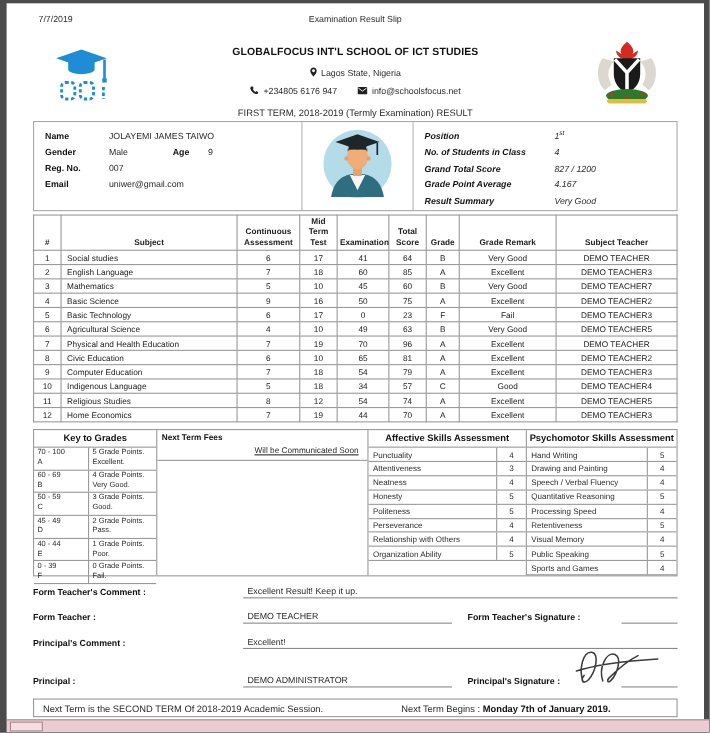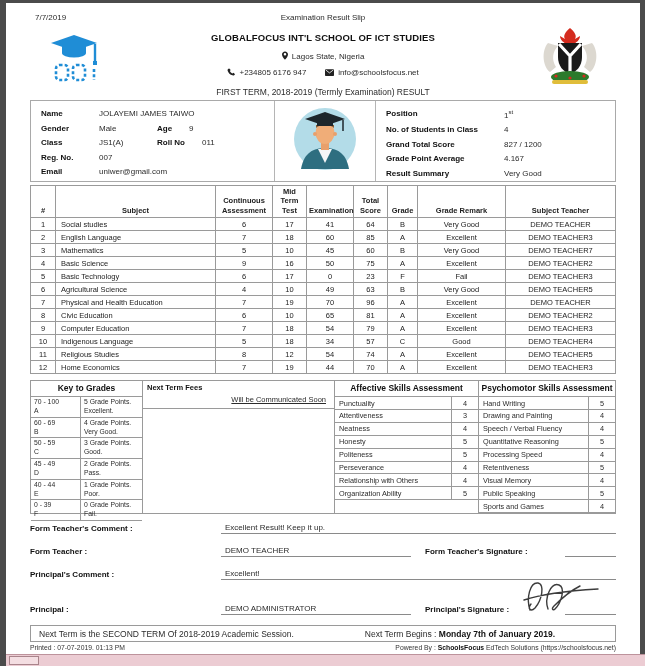--- a/index.html
+++ b/index.html
@@ -7,36 +7,36 @@
   body { font-family:"Liberation Sans", sans-serif; color:#2b2b2b; }
   .frame { position:relative; width:645px; height:666px; background:#4b4b4b; overflow:hidden; }
   .page { position:absolute; left:6px; top:3px; width:634px; height:651px; background:#fff; padding:10px 24px 0 24px; overflow:hidden; }
 
   
   .top-row { position:relative; height:13px; }
   .doc-date { position:absolute; left:5px; top:0; font-size:8px; }
   .slip-title { position:absolute; left:0; right:0; top:0; text-align:center; font-size:8px; }
 
   
-  .school-header { display:flex; margin-top:1px; height:66px; }
+  .school-header { display:flex; margin-top:11px; height:66px; }
   .logo-wrap { width:92px; display:flex; justify-content:center; align-items:flex-start; padding-top:4px; }
   .head-center { flex:1; text-align:center; }
   .crest-wrap { width:92px; display:flex; justify-content:center; align-items:flex-start; }
   .school-name { font-size:9.5px; font-weight:bold; color:#111; margin-top:5px; letter-spacing:.1px; }
   .school-loc { font-size:8px; margin-top:8px; }
   .school-contact { font-size:8px; margin-top:6px; }
   .school-contact .sep { display:inline-block; width:14px; }
   .icon-sm { display:inline-block; vertical-align:-1px; margin-right:2px; }
   .term-title { text-align:center; font-size:8.5px; margin-top:2px; }
 
   
   .student-box { display:flex; border:1px solid #a9a9a9; margin-top:7px; height:82px; }
   .s-left { width:244px; border-right:1px solid #b5b5b5; padding:8px 0 0 10px; }
   .s-mid  { width:101px; border-right:1px solid #b5b5b5; display:flex; align-items:center; justify-content:center; }
-  .s-right{ flex:1; padding:8px 0 0 10px; }
+  .s-right{ flex:1; padding:8px 0 0 10px;font-style:italic; }
   .info-row { display:flex; font-size:8px; margin-bottom:5.5px; }
   .lb { font-weight:bold; color:#111; }
   .w55 { width:58px; } .w58 { width:58px; } .w42 { width:45px; } .w30 { width:32px; }
   .s-right .lb { width:118px; }
   sup { font-size:6px; vertical-align:super; }
 
   
   table.results { border-collapse:collapse; table-layout:fixed; width:100%; margin-top:3px; }
   table.results th, table.results td { border:1px solid #9a9a9a; font-size:7.5px; padding:1px 2px; text-align:center; color:#222; }
   table.results th { font-weight:bold; vertical-align:bottom; padding-bottom:2px; line-height:1.25; }
@@ -154,26 +154,20 @@
             <span class="lb w55">Name</span>
             <span>JOLAYEMI JAMES TAIWO</span>
           </div>
         <div class="info-row">
             <span class="lb w55">Gender</span>
             <span class="w58">Male</span>
             <span class="lb w30">Age</span>
             <span>9</span>
           </div>
         <div class="info-row">
-            <span class="lb w55">Class</span>
-            <span class="w58">JS1(A)</span>
-            <span class="lb w42">Roll No</span>
-            <span>011</span>
-          </div>
-        <div class="info-row">
             <span class="lb w55">Reg. No.</span>
             <span>007</span>
           </div>
         <div class="info-row">
             <span class="lb w55">Email</span>
             <span>uniwer@gmail.com</span>
           </div>
       </div>
       <div class="s-mid">
         <span>

